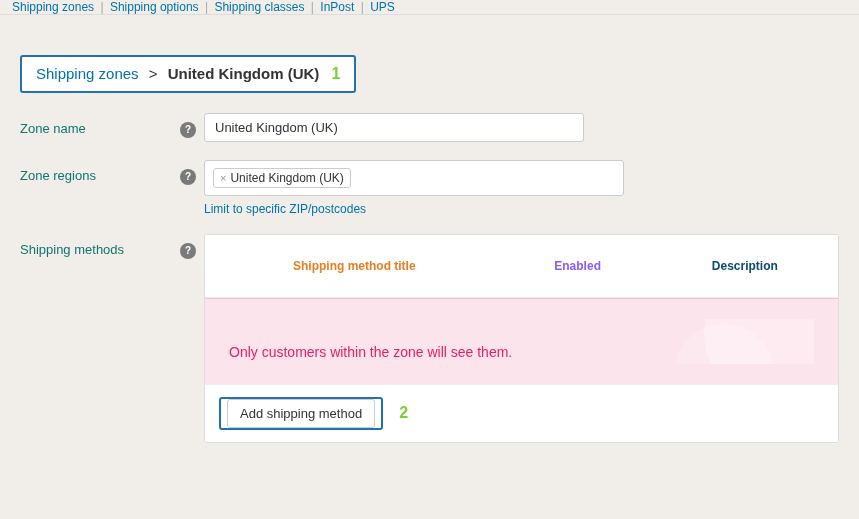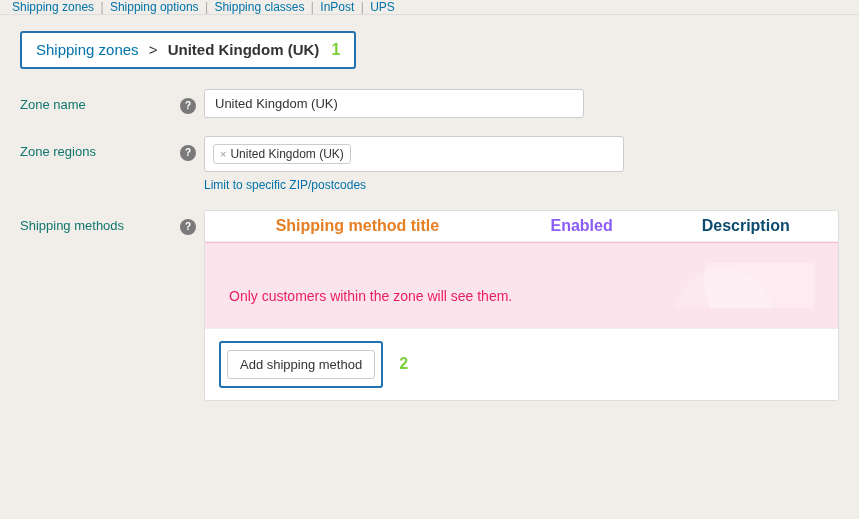--- a/index.html
+++ b/index.html
@@ -34,20 +34,21 @@
     
     .breadcrumb-box {
       display: inline-block;
       border: 2px solid #2271b1;
       border-radius: 3px;
       padding: 8px 14px;
       margin-bottom: 20px;
       background: #fff;
       font-size: 15px;
       font-weight: normal;
+      margin-top: 24px;
     }
     .breadcrumb-box a {
       color: #0073aa;
       text-decoration: none;
     }
     .breadcrumb-box .arrow {
       color: #333;
       margin: 0 6px;
     }
     .breadcrumb-box .current {
@@ -163,22 +164,22 @@
     .methods-table {
       width: 100%;
       border-collapse: collapse;
     }
 
     .methods-table thead tr {
       background: #fff;
     }
 
     .methods-table th {
-      padding: 6px 14px;
-      font-size: 16px;
+      padding: 24px 14px;
+      font-size: 12px;
       font-weight: 600;
       color: #555;
       text-align: center;
       border-bottom: 1px solid #eee;
       margin-top: 9px;
     }
 
     .methods-table th.title-col {
       color: #e67e22;
       text-align: center;
@@ -242,21 +243,21 @@
       display: flex;
       align-items: center;
       gap: 10px;
     }
 
     .add-method-box {
       display: inline-flex;
       align-items: center;
       border: 2px solid #2271b1;
       border-radius: 3px;
-      padding: 7px 6px;
+      padding: 0 6px;
     }
 
     .add-method-button {
       padding: 6px 12px;
       background: #fff;
       border: 1px solid #ccc;
       border-radius: 3px;
       color: #333;
       font-size: 13px;
       cursor: pointer;

